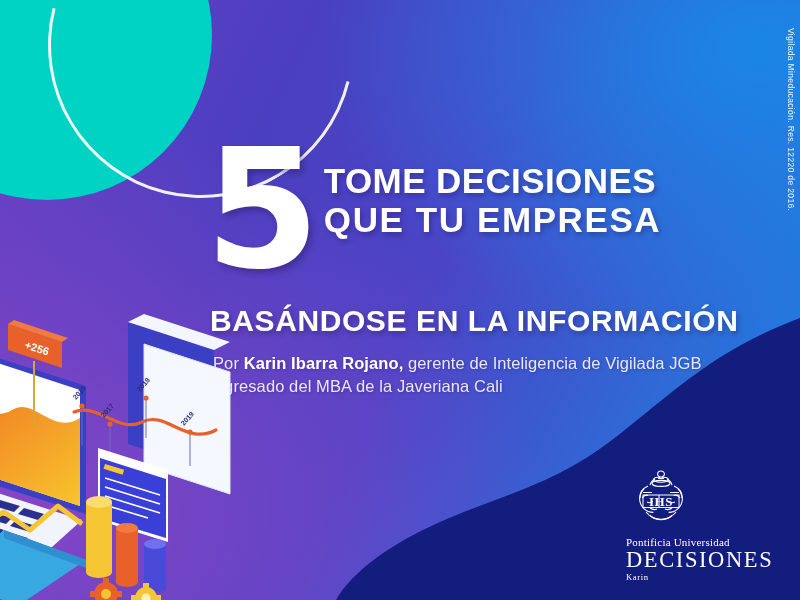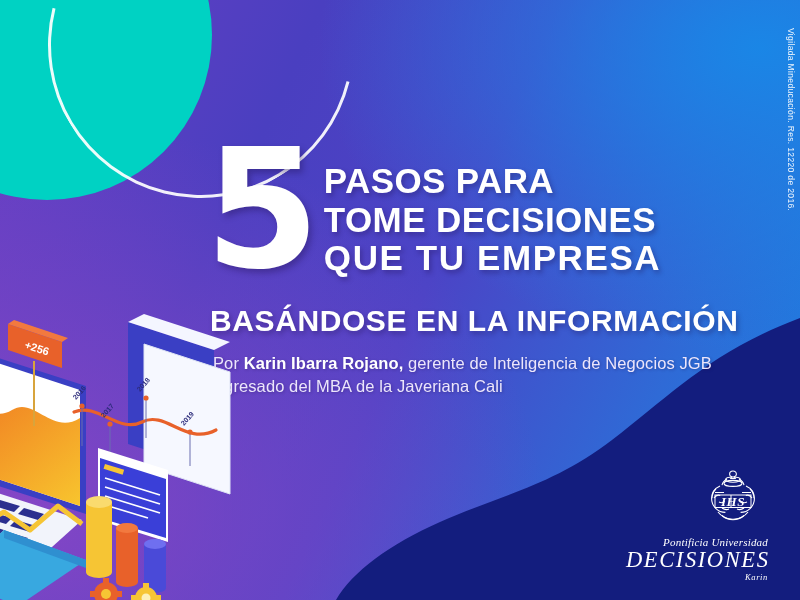--- a/index.html
+++ b/index.html
@@ -55,21 +55,21 @@
 
   
   .vtext{
     position:absolute;right:4px;top:28px;
     writing-mode:vertical-rl;
     color:rgba(255,255,255,.92);font-size:8.5px;letter-spacing:.35px;
     white-space:nowrap;
   }
 
   
-  .logo{position:absolute;right:32px;bottom:18px;width:142px;text-align:right;color:#fff;font-style:italic;}
+  .logo{position:absolute;right:32px;bottom:18px;width:142px;text-align:left;color:#fff;}
   .logo-name{font-size:11px;letter-spacing:.2px;margin-top:3px;
              font-family:"Liberation Serif","DejaVu Serif",serif;}
   .logo-big{font-size:22.5px;letter-spacing:1.6px;line-height:1.08;
             font-family:"Liberation Serif","DejaVu Serif",serif;}
   .logo-city{font-size:8.6px;letter-spacing:.6px;
              font-family:"Liberation Serif","DejaVu Serif",serif;}
 
   
   .illus{position:absolute;left:-22px;bottom:-6px;width:320px;height:300px;}
   .badge-text{font-size:11px;font-weight:700;fill:#fff;}
@@ -85,30 +85,29 @@
 
   <svg class="navy-wave" viewBox="0 0 560 300" preserveAspectRatio="none">
     <path d="M560 18 C470 52 430 96 372 140 C312 186 258 196 200 222
              C150 244 112 272 96 300 L560 300 Z" fill="#131d7e"></path>
   </svg>
 
   <div class="headline">
     <div class="hl-row">
       <div class="big5">5</div>
       <div class="hl-lines">
-        <div class="hl-line l1">PASOS PARA</div>
         <div class="hl-line l3">TOME DECISIONES</div>
         <div class="hl-line l2">QUE TU EMPRESA</div>
       </div>
     </div>
     <div class="hl-sub">BASÁNDOSE EN LA INFORMACIÓN</div>
 
     <div class="byline">
       <div>
-        <span>Por </span><b>Karin Ibarra Rojano,</b><span> gerente de Inteligencia de Negocios JGB</span>
+        <span>Por </span><b>Karin Ibarra Rojano,</b><span> gerente de Inteligencia de Vigilada JGB</span>
       </div>
       <div>Egresado del MBA de la Javeriana Cali</div>
     </div>
   </div>
 
   <div class="vtext">Vigilada Mineducación. Res. 12220 de 2016.</div>
 
   <div class="logo">
     <svg width="70" height="62" viewBox="0 0 70 62">
       <g fill="none" stroke="#fff" stroke-width="1.1">

